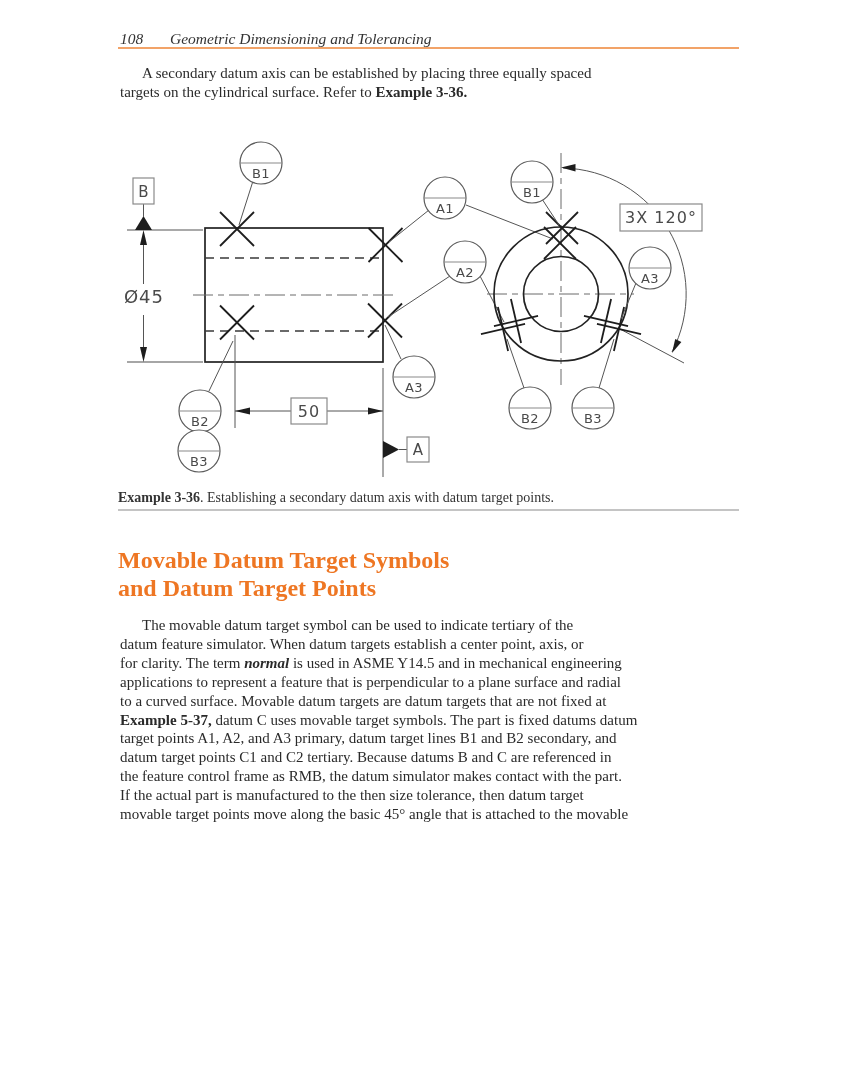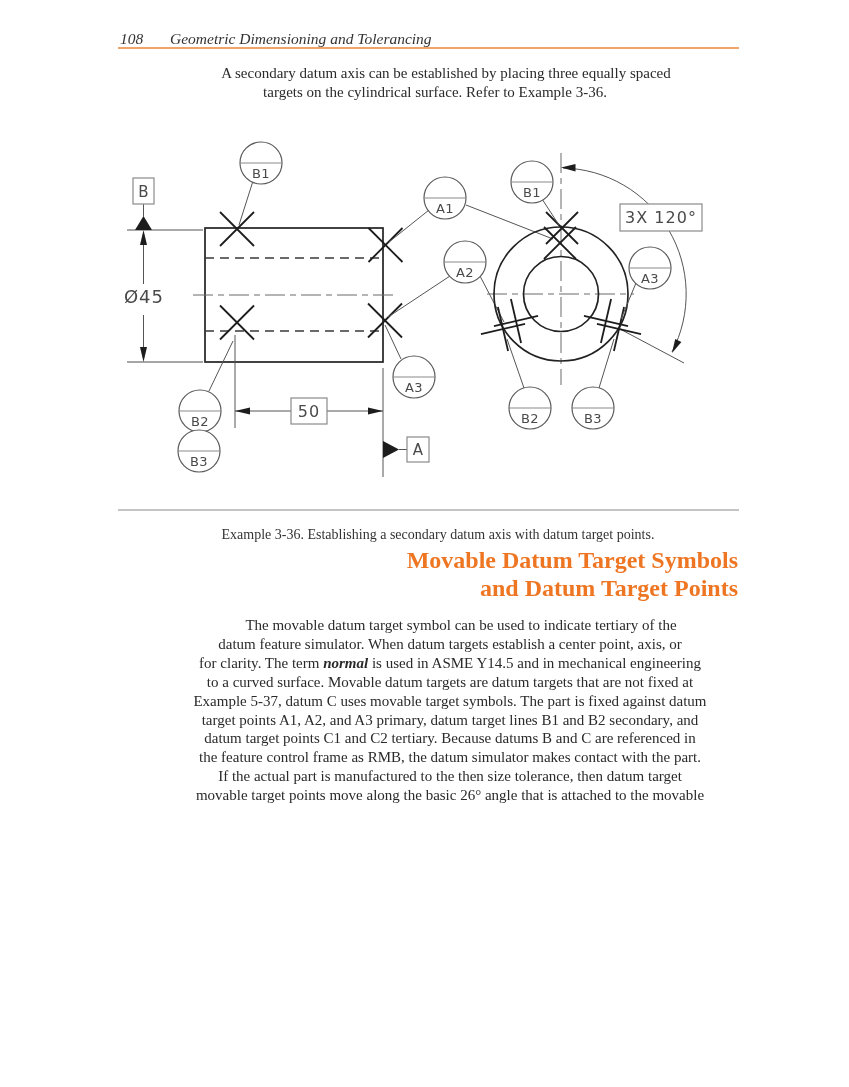--- a/index.html
+++ b/index.html
@@ -5,28 +5,28 @@
   html,body{margin:0;padding:0;background:#fff;}
   .page{position:relative;width:849px;height:1087px;background:#ffffff;overflow:hidden;
         font-family:"Liberation Serif",serif;color:#262626;padding-left:7px;}
   .abs{position:absolute;}
   .hdr{top:30px;left:120px;width:620px;font-style:italic;font-size:15.5px;color:#333;}
   .hdr .num{display:inline-block;width:50px;}
   .hdr-rule{top:47px;left:118px;width:621px;height:2px;background:#f2a368;}
   .para{font-size:15px;line-height:19px;color:#2a2a2a;}
   .intro{top:64px;left:120px;width:630px;}
   .bodytext{top:616px;left:120px;width:660px;line-height:18.9px;}
-  .rich-line{white-space:pre;text-align:center;}
+  .rich-line{white-space:pre;}
   .para .rich-line:first-child{text-indent:22px;}
-  .b{font-weight:normal;}
+  .b{font-weight:bold;}
   .i{font-style:italic;}
   .bi{font-weight:bold;font-style:italic;}
-  .caption{top:490px;left:118px;width:640px;font-size:14px;color:#333;margin-top:37px;}
+  .caption{top:490px;left:118px;width:640px;font-size:14px;color:#333;}
   .caption-rule{top:509px;left:118px;width:621px;height:1.5px;background:#c4c4c4;}
-  .heading{top:546px;left:118px;width:620px;text-align:right;color:#ee7623;
+  .heading{top:546px;left:118px;width:620px;text-align:left;color:#ee7623;
            font-size:24px;line-height:28px;font-weight:bold;}
   
   svg text{font-family:"DejaVu Sans",sans-serif;fill:#4a4a4a;}
   .geo{stroke:#222;stroke-width:1.7;fill:none;}
   .thin{stroke:#555;stroke-width:1;fill:none;}
   .ext{stroke:#555;stroke-width:1.1;fill:none;}
   .extg{stroke:#a6a6a6;stroke-width:2;fill:none;}
   .hid{stroke:#3a3a3a;stroke-width:1.3;fill:none;stroke-dasharray:9,6;}
   .cl{stroke:#6a6a6a;stroke-width:1;fill:none;stroke-dasharray:20,5,6,5;}
   .tcirc{stroke:#5a5a5a;stroke-width:1.2;fill:#fff;}
@@ -221,22 +221,23 @@
 
   <div class="abs heading">
     <div>Movable Datum Target Symbols</div>
     <div>and Datum Target Points</div>
   </div>
 
   <div class="abs para bodytext">
       <div class="rich-line"><span>The movable datum target symbol can be used to indicate tertiary of the</span></div>
       <div class="rich-line"><span>datum feature simulator. When datum targets establish a center point, axis, or</span></div>
       <div class="rich-line"><span>for clarity. The term </span><span class="bi">normal</span><span> is used in ASME Y14.5 and in mechanical engineering</span></div>
+      <div class="rich-line"><span>applications to represent a feature that is perpendicular to a plane surface and radial</span></div>
       <div class="rich-line"><span>to a curved surface. Movable datum targets are datum targets that are not fixed at</span></div>
-      <div class="rich-line"><span class="b">Example 5-37,</span><span> datum C uses movable target symbols. The part is fixed against datum</span></div>
+      <div class="rich-line"><span class="b">Example 5-37,</span><span> datum C uses movable target symbols. The part is fixed datums datum</span></div>
       <div class="rich-line"><span>target points A1, A2, and A3 primary, datum target lines B1 and B2 secondary, and</span></div>
       <div class="rich-line"><span>datum target points C1 and C2 tertiary. Because datums B and C are referenced in</span></div>
       <div class="rich-line"><span>the feature control frame as RMB, the datum simulator makes contact with the part.</span></div>
       <div class="rich-line"><span>If the actual part is manufactured to the then size tolerance, then datum target</span></div>
-      <div class="rich-line"><span>movable target points move along the basic 26° angle that is attached to the movable</span></div>
+      <div class="rich-line"><span>movable target points move along the basic 45° angle that is attached to the movable</span></div>
     </div>
 
 </div>
 
 </body></html>

